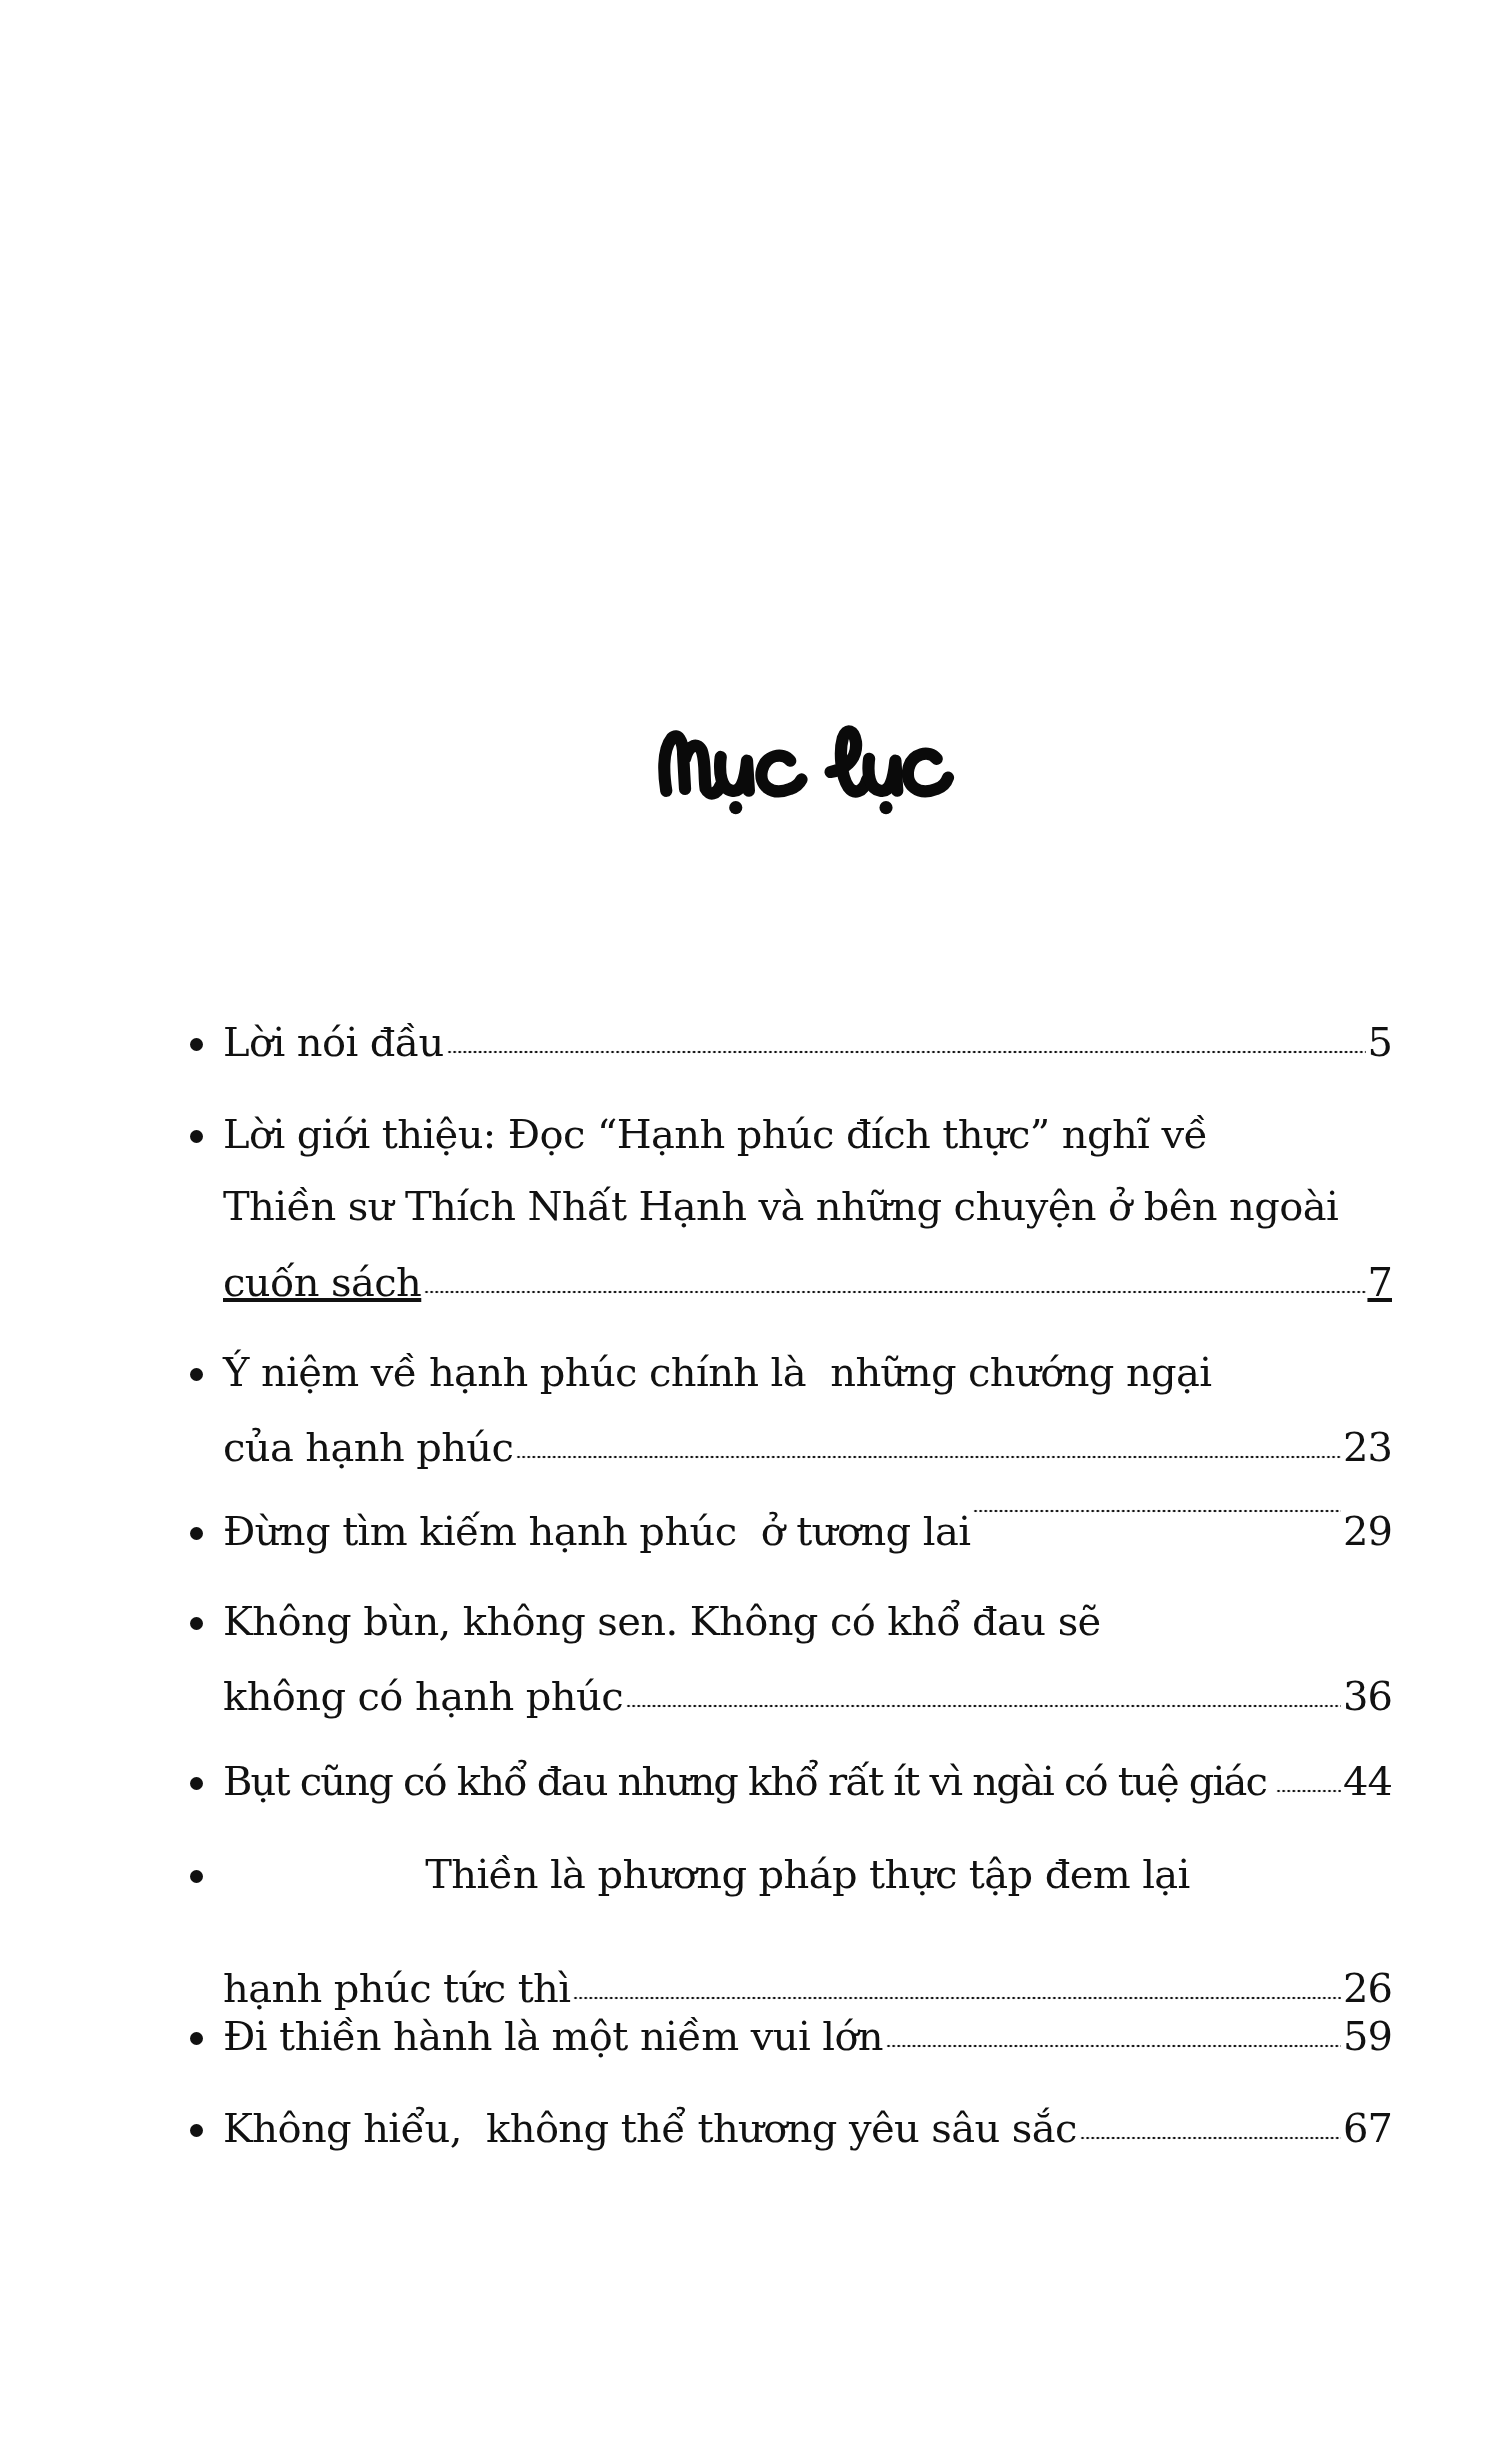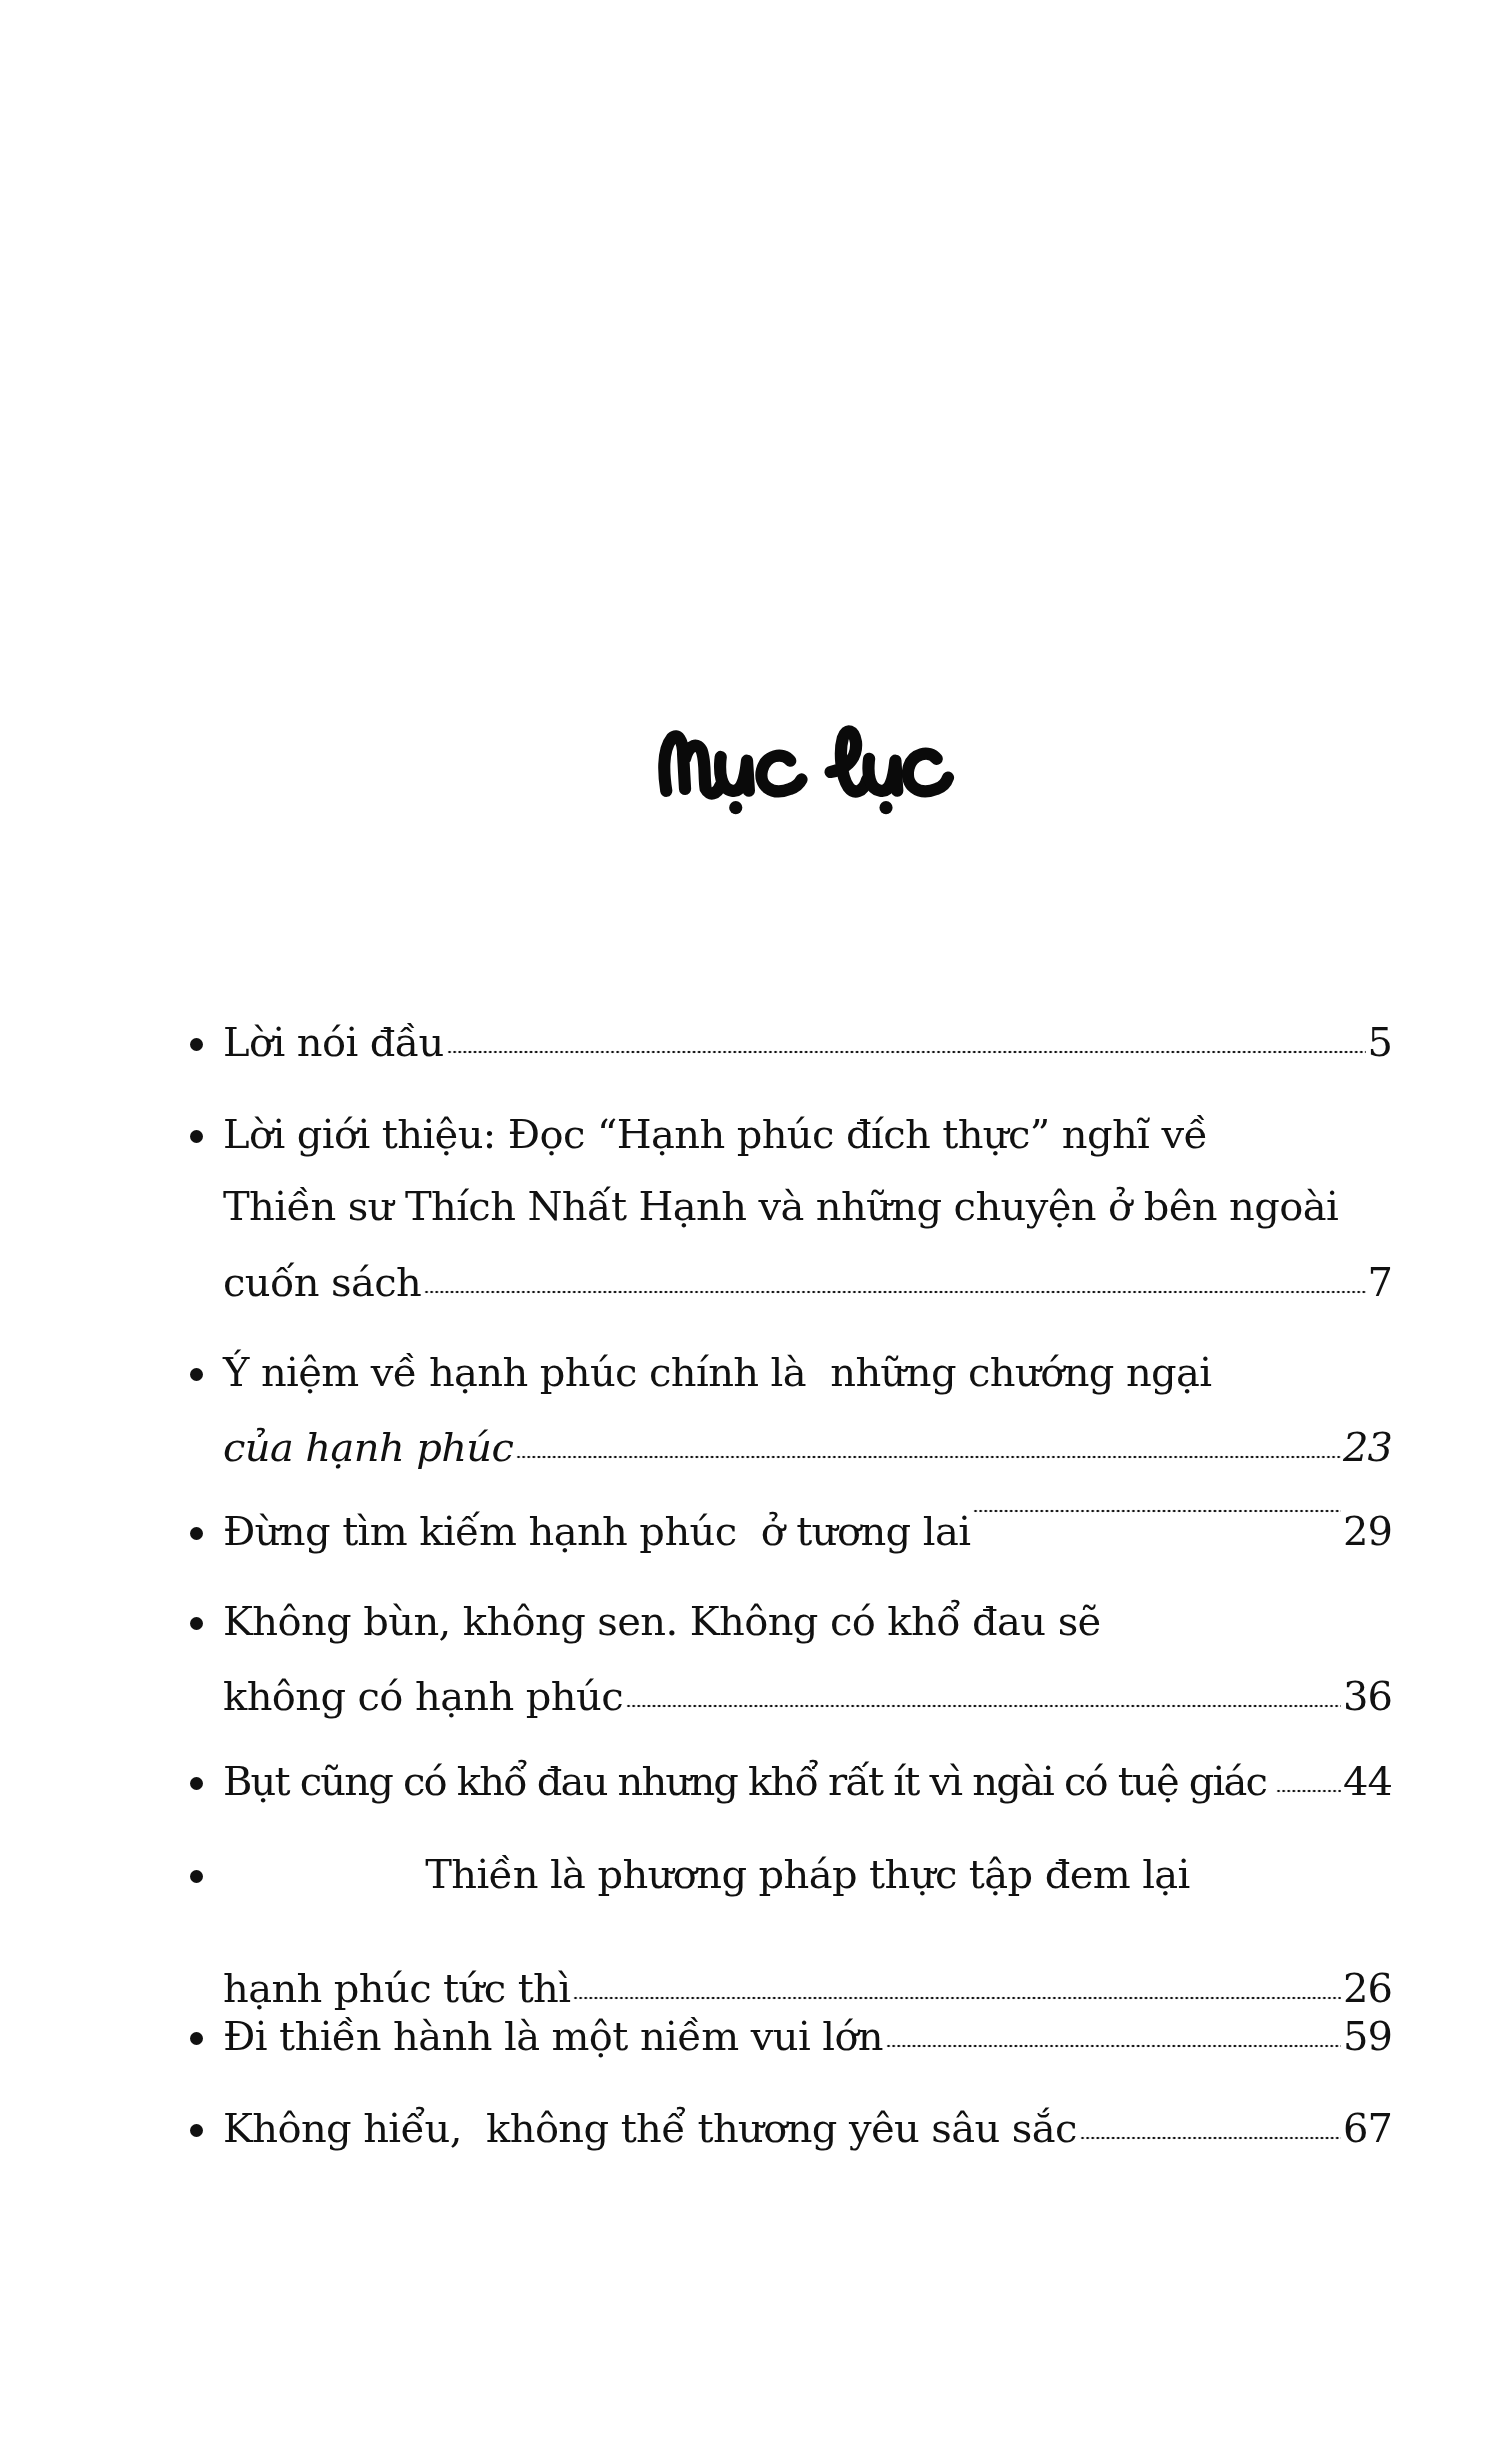--- a/index.html
+++ b/index.html
@@ -61,33 +61,33 @@
   </div>
 
   <div>
     <div class="line" style="top:1114px;">
       <span class="bullet"></span>
       <span class="txt">Lời giới thiệu: Đọc “Hạnh phúc đích thực” nghĩ về</span>
     </div>
     <div class="line" style="top:1186px;">
       <span class="txt">Thiền sư Thích Nhất Hạnh và những chuyện ở bên ngoài</span>
     </div>
-    <div class="line" style="top:1262px;">
+    <div class="line" style="top:1262px;text-decoration:underline;">
       <span class="txt">cuốn sách</span>
       <span class="leader"></span>
       <span class="pg">7</span>
     </div>
   </div>
 
   <div>
     <div class="line" style="top:1352px;">
       <span class="bullet"></span>
       <span class="txt" style="white-space:pre;">Ý niệm về hạnh phúc chính là  những chướng ngại</span>
     </div>
-    <div class="line" style="top:1427px;font-style:italic;">
+    <div class="line" style="top:1427px;">
       <span class="txt">của hạnh phúc</span>
       <span class="leader"></span>
       <span class="pg">23</span>
     </div>
   </div>
 
   <div>
     <div class="line" style="top:1511px;align-items:center;">
       <span class="bullet"></span>
       <span class="txt" style="white-space:pre;">Đừng tìm kiếm hạnh phúc  ở tương lai</span>

